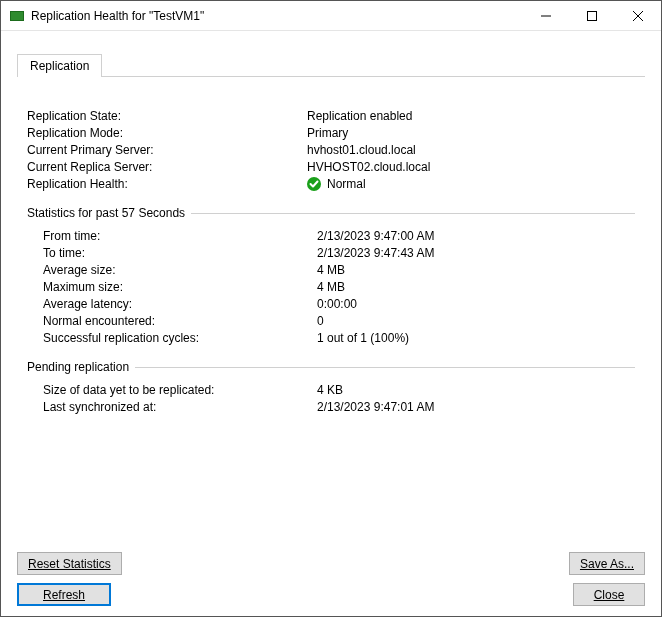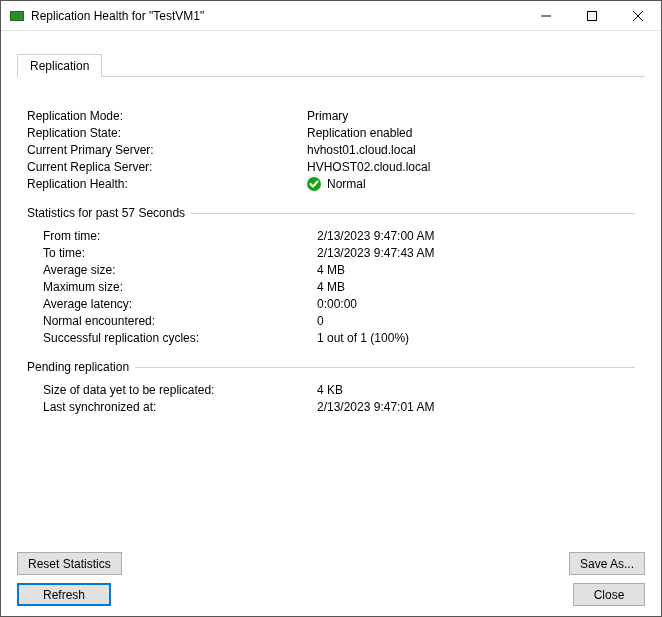--- a/index.html
+++ b/index.html
@@ -118,20 +118,21 @@
     height: 1px;
     background: #d0d0d0;
   }
   .group-body {
     padding-left: 16px;
   }
   .button-row {
     display: flex;
     gap: 20px;
     padding: 4px 16px;
+    text-decoration: underline;
   }
   .button-row.first {
     margin-top: auto;
     border-top: none;
     padding-top: 0;
   }
   .btn {
     min-width: 72px;
     height: 23px;
     padding: 0 10px;
@@ -185,26 +186,26 @@
 
   <div class="content">
 
     <div class="tabs">
       <div class="tab active">Replication</div>
     </div>
 
     <div class="tab-panel">
 
       <div class="kv-row">
+        <div class="kv-label">Replication State:</div>
+        <div class="kv-value">Replication enabled</div>
+      </div>
+      <div class="kv-row">
         <div class="kv-label">Replication Mode:</div>
         <div class="kv-value">Primary</div>
-      </div>
-      <div class="kv-row">
-        <div class="kv-label">Replication State:</div>
-        <div class="kv-value">Replication enabled</div>
       </div>
       <div class="kv-row">
         <div class="kv-label">Current Primary Server:</div>
         <div class="kv-value">hvhost01.cloud.local</div>
       </div>
       <div class="kv-row">
         <div class="kv-label">Current Replica Server:</div>
         <div class="kv-value">HVHOST02.cloud.local</div>
       </div>
       <div class="kv-row">

